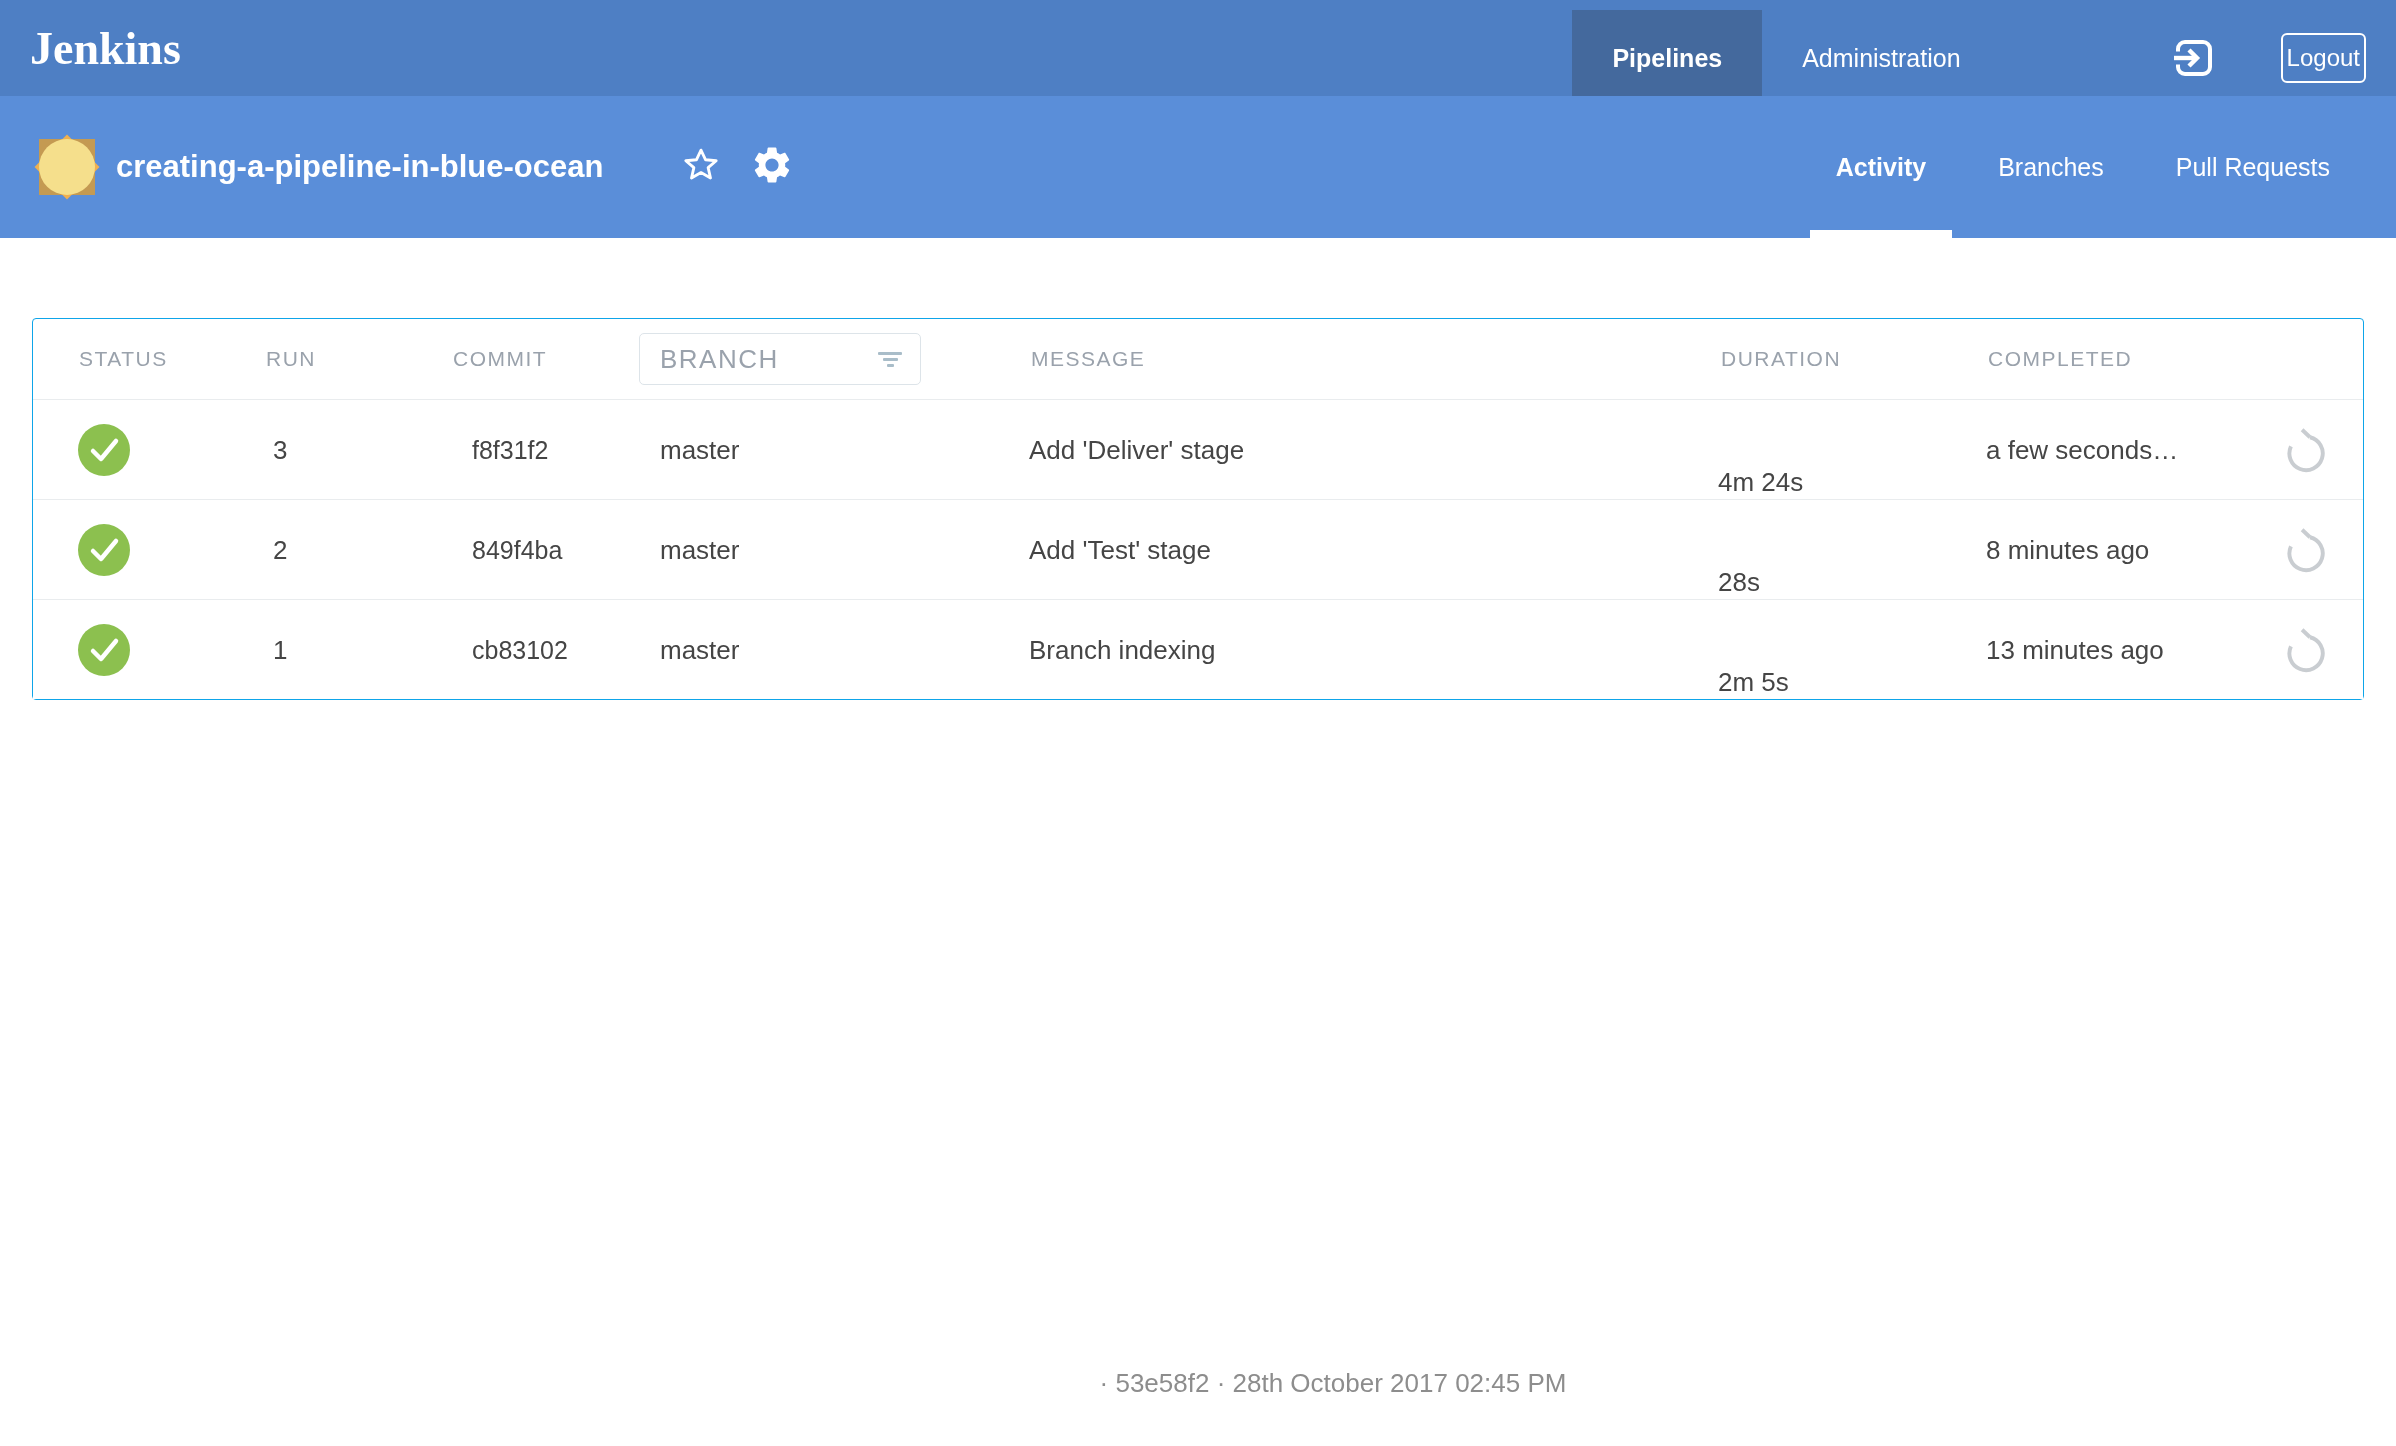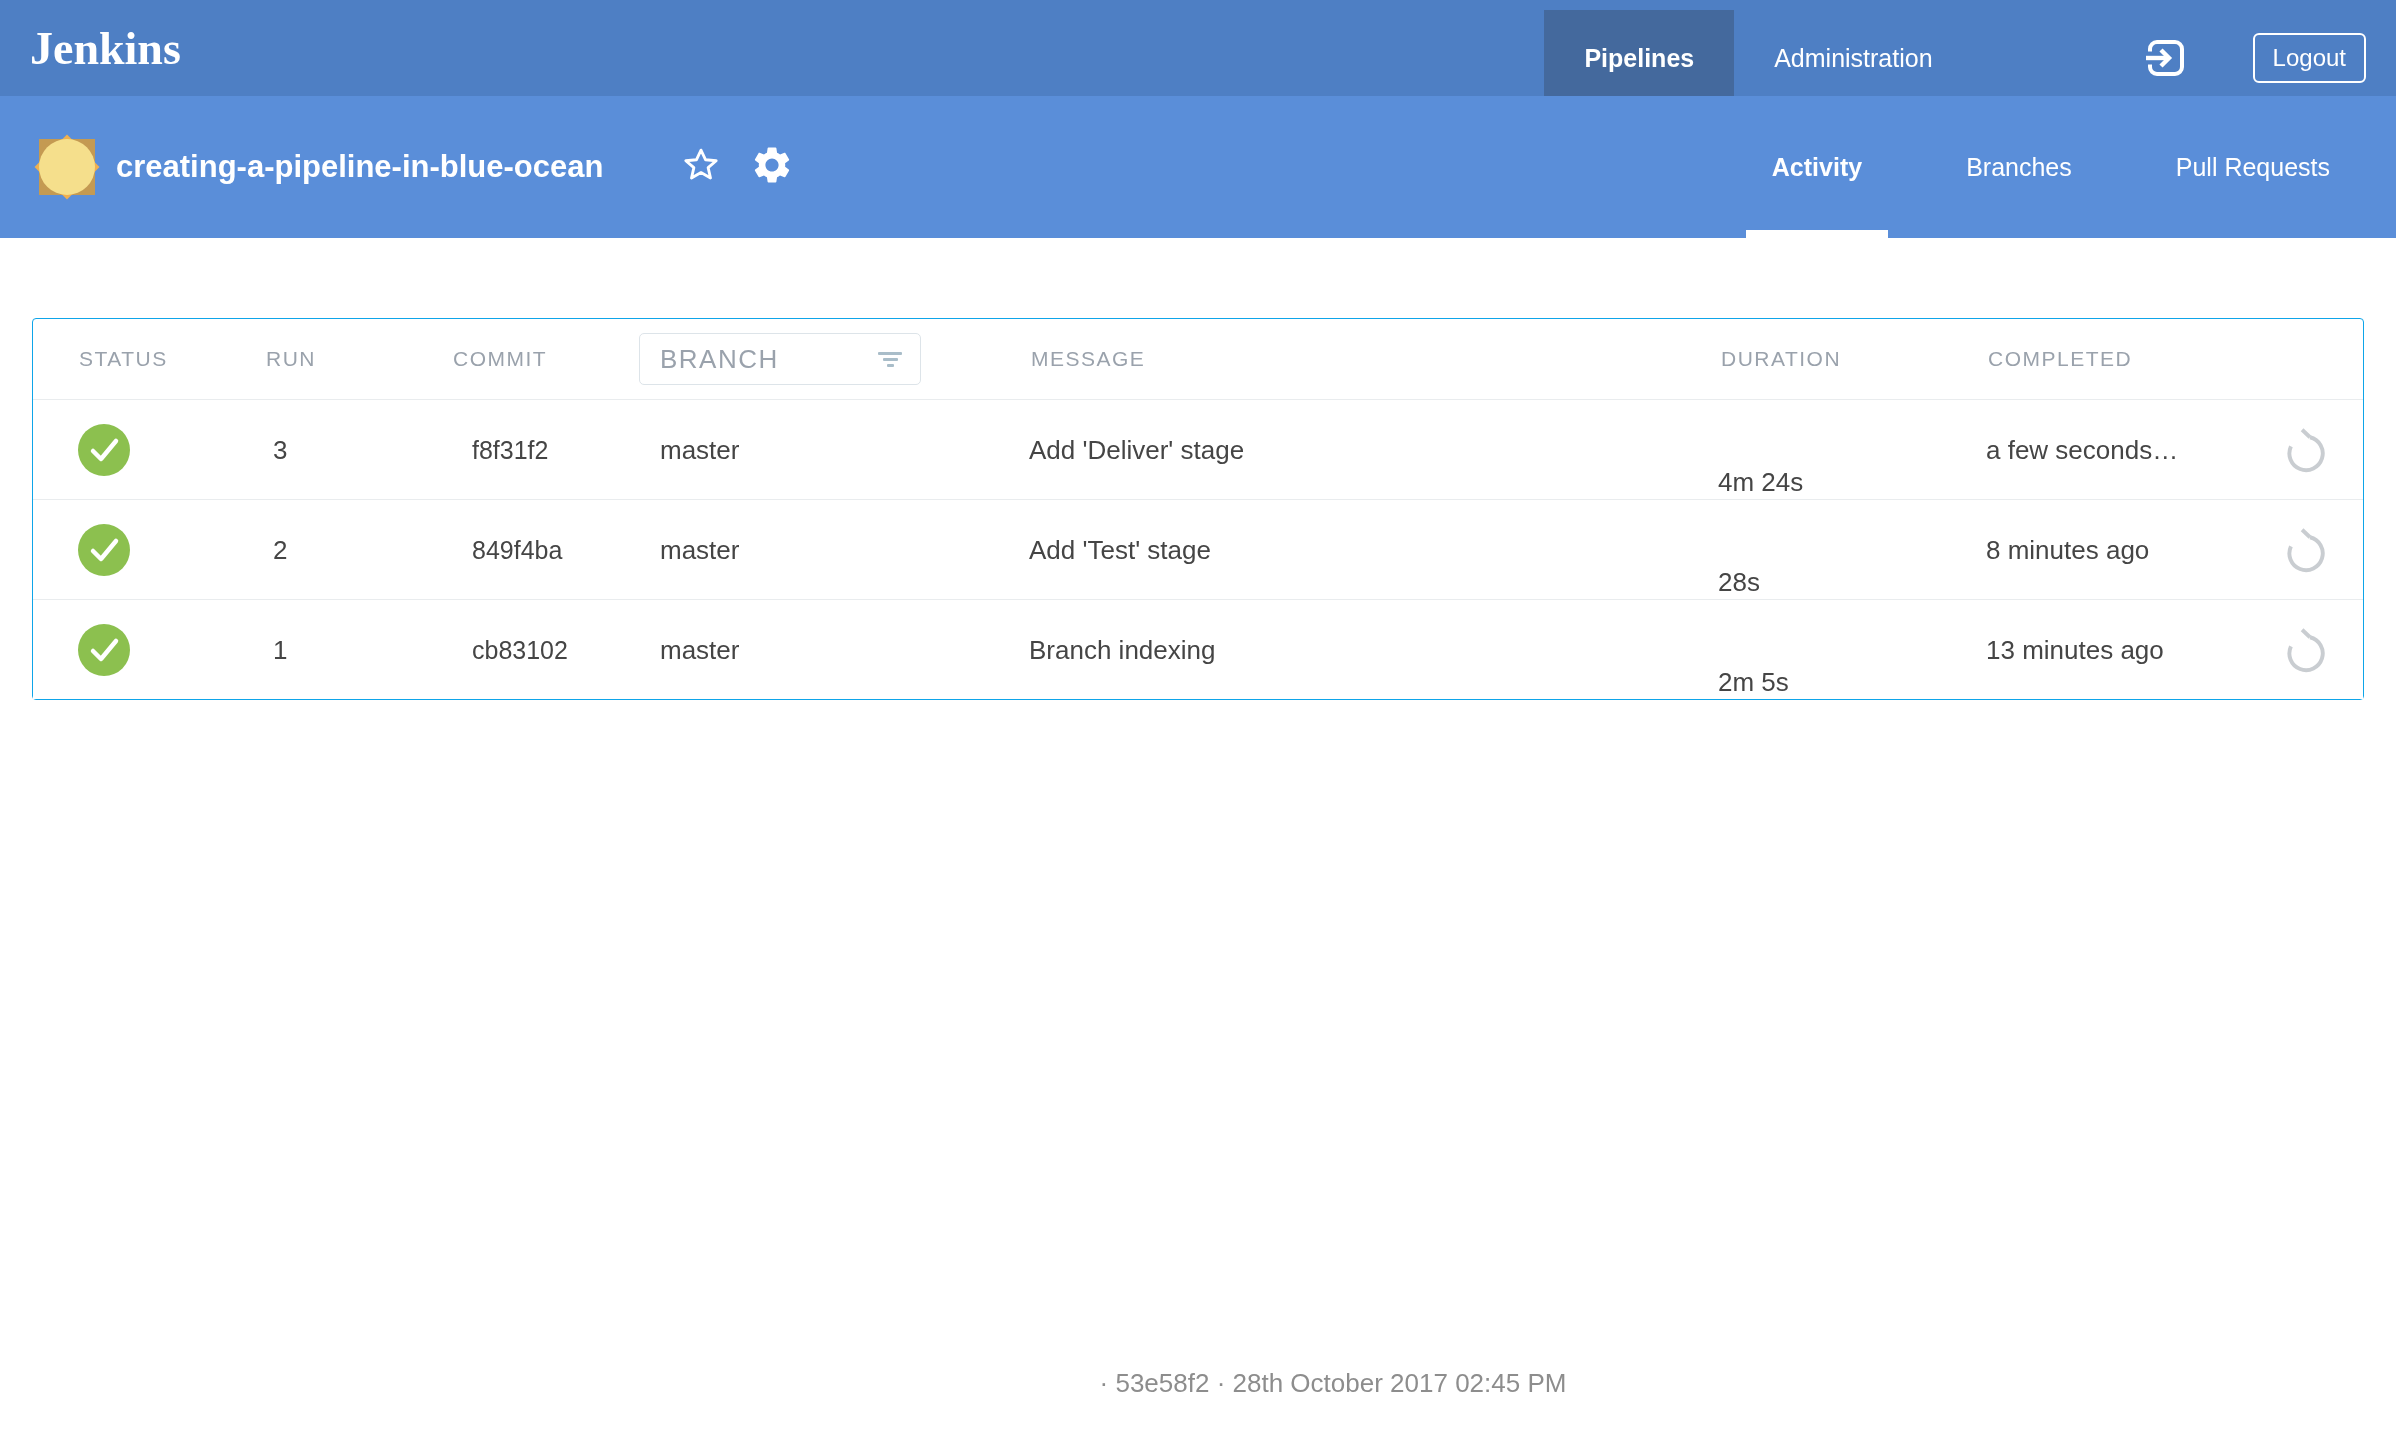--- a/index.html
+++ b/index.html
@@ -28,21 +28,21 @@
   }
   .topnav-tab {
     height:100%; display:flex; align-items:center;
     padding:0 40px; color:#fff; font-size:25px; cursor:pointer;
   }
   .topnav-tab.active { background:var(--topbar-active,#44699d); font-weight:bold; }
   .exit-btn { margin-left:170px; width:46px; height:46px; cursor:pointer; }
   .logout-btn {
     margin-left:64px; margin-right:30px;
     border:2px solid #fff; border-radius:6px;
-    padding:9px 18px; color:#fff; font-size:24px;
+    padding:9px 4px; color:#fff; font-size:24px;
     background:transparent; cursor:pointer;
     font-family:"Liberation Sans","DejaVu Sans",sans-serif;
   }
 
   
   .subheader {
     position:absolute; top:96px; left:0; width:100%; height:142px;
     background:var(--subheader,#5a8ed9);
   }
   .sun {
@@ -55,21 +55,21 @@
     position:absolute; left:116px; top:0; height:100%;
     display:flex; align-items:center;
     color:#fff; font-size:31px; font-weight:bold;
   }
   .hdr-icon { position:absolute; top:50%; transform:translateY(-50%); cursor:pointer; }
   .star-pos { left:682px; }
   .gear-pos { left:750px; }
 
   .subtabs {
     position:absolute; right:40px; top:0; height:100%;
-    display:flex; gap:52px;
+    display:flex; gap:20px;
   }
   .subtab {
     position:relative; height:100%;
     display:flex; align-items:center;
     padding:0 26px; color:#fff; font-size:25px; cursor:pointer;
   }
   .subtab.active { font-weight:bold; }
   .subtab.active::after {
     content:""; position:absolute; left:0; bottom:0;
     width:100%; height:8px; background:#fff;

